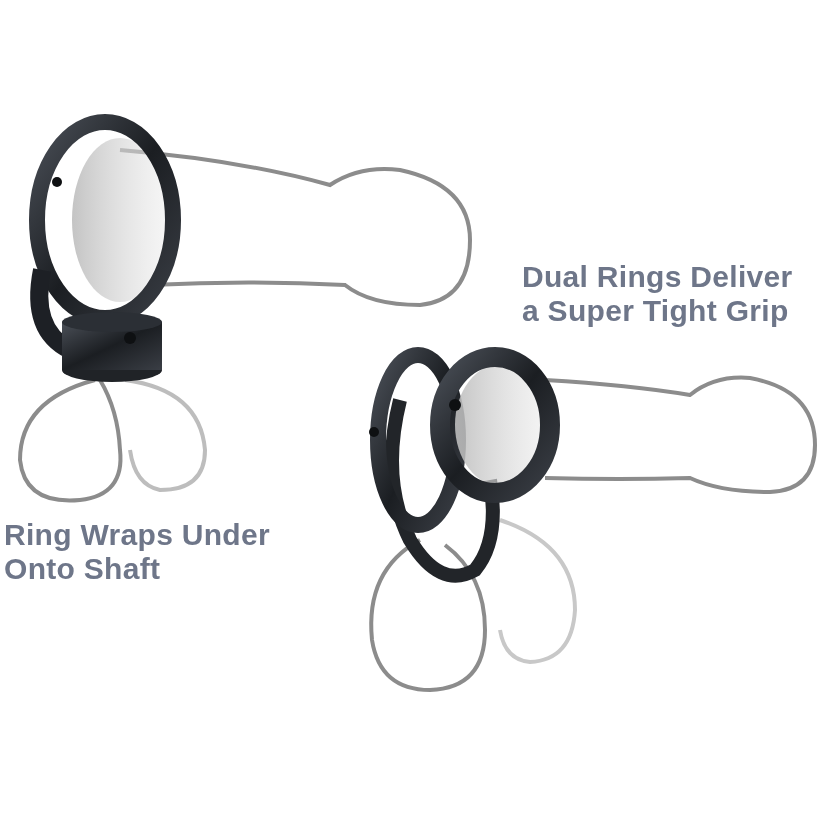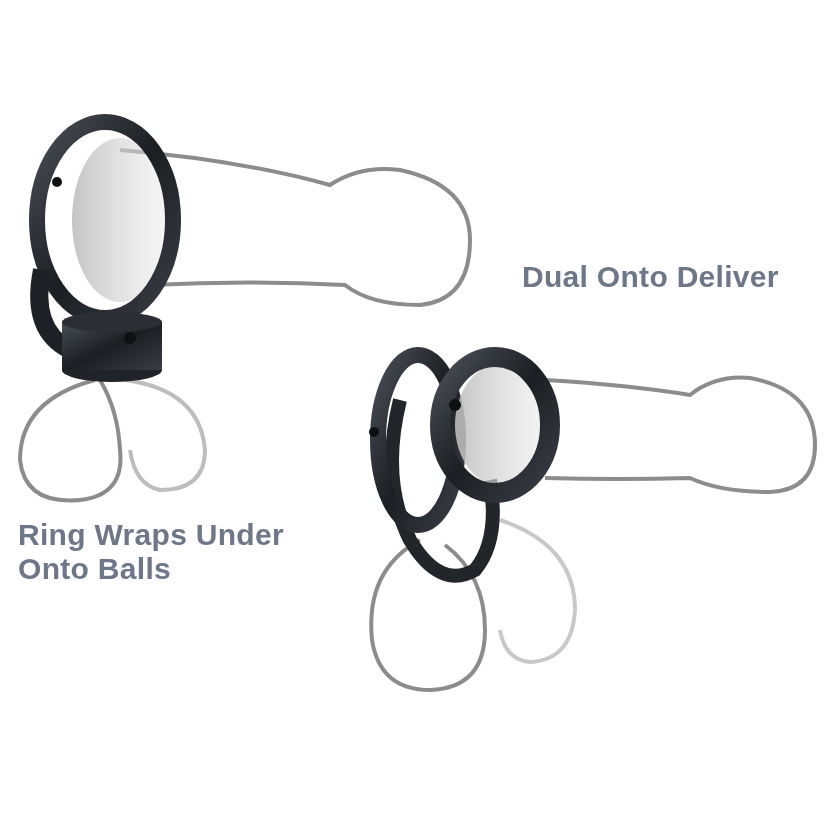--- a/index.html
+++ b/index.html
@@ -2,21 +2,21 @@
 <html><head>
 <meta charset="utf-8">
 <style>
   html, body { margin: 0; padding: 0; background: #ffffff; }
   body { width: 825px; height: 825px; position: relative; overflow: hidden;
          font-family: "Liberation Sans", sans-serif; }
   .caption { position: absolute; color: #6e7689; font-weight: bold;
              font-size: 30px; line-height: 34px; letter-spacing: 0.3px; }
   .caption div { white-space: nowrap; }
   #cap-right { left: 522px; top: 260px; }
-  #cap-left { left: 18px; top: 518px; }
+  #cap-left { left: 4px; top: 518px; }
   svg.illus { position: absolute; left: 0; top: 0; }
 </style>
 </head>
 <body>
 
 <svg class="illus" width="825" height="825" viewBox="0 0 825 825">
   <defs>
     <linearGradient id="ringGrad" x1="0" y1="0" x2="1" y2="1">
       <stop offset="0" stop-color="#4a4f57"></stop>
       <stop offset="0.5" stop-color="#1b1e22"></stop>
@@ -58,19 +58,20 @@
     <ellipse cx="418" cy="440" rx="40" ry="85" fill="none" stroke="url(#ringGrad)" stroke-width="16"></ellipse>
 
     <ellipse cx="503" cy="425" rx="48" ry="62" fill="url(#glassGrad)"></ellipse>
     <ellipse cx="495" cy="425" rx="55" ry="68" fill="none" stroke="url(#ringGrad)" stroke-width="20"></ellipse>
     <circle cx="455" cy="405" r="6" fill="#0e1012"></circle>
     <circle cx="374" cy="432" r="5" fill="#0e1012"></circle>
   </g>
 </svg>
 
 <div class="caption" id="cap-right">
-  <div>Dual Onto Deliver</div>
+  <div>Dual Rings Deliver</div>
+  <div>a Super Tight Grip</div>
 </div>
 
 <div class="caption" id="cap-left">
   <div>Ring Wraps Under</div>
-  <div>Onto Balls</div>
+  <div>Onto Shaft</div>
 </div>
 
 </body></html>

